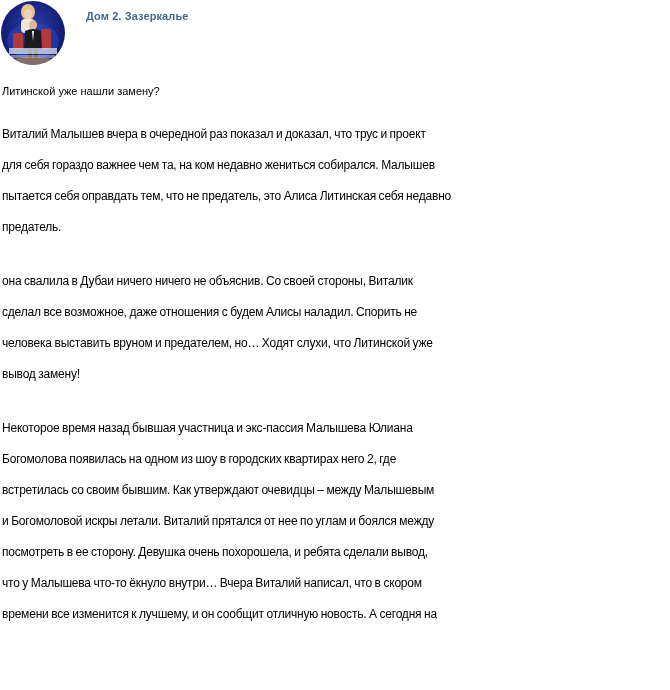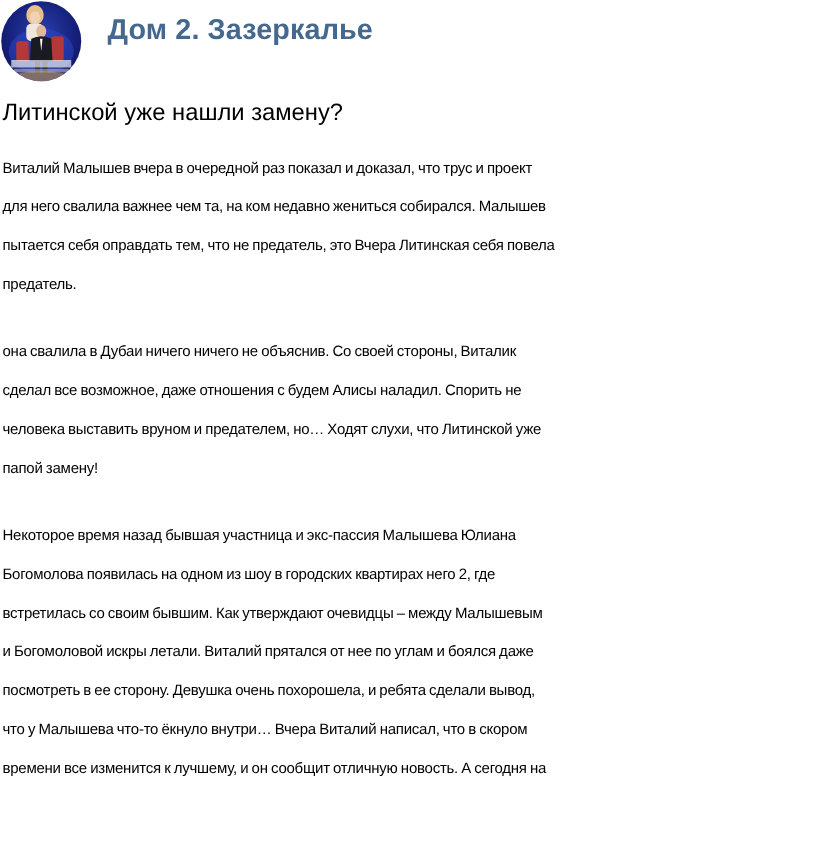--- a/index.html
+++ b/index.html
@@ -30,34 +30,34 @@
     height: 64px;
     border-radius: 50%;
     overflow: hidden;
     background: radial-gradient(circle at 50% 40%, #2b3fb0 0%, #16207a 55%, #0b1150 100%);
   }
   .avatar svg { width: 64px; height: 64px; display: block; }
   .channel-title {
     position: absolute;
     left: 86px;
     top: 10px;
-    font-size: 23px;
+    font-size: 11px;
     font-weight: bold;
     color: #45688e;
     letter-spacing: 0.1px;
     cursor: pointer;
   }
   .content {
     position: absolute;
     left: 2px;
     top: 80px;
     width: 666px;
   }
   .post-title {
-    font-size: 19px;
+    font-size: 11px;
     line-height: 22px;
     margin: 0 0 17px 0;
   }
   .para {
     font-size: 12px;
     line-height: 31px;
     margin: 0 0 23px 0;
     letter-spacing: -0.2px;
     word-spacing: -0.5px;
   }
@@ -93,35 +93,35 @@
     </svg>
   </div>
   <div class="channel-title">Дом 2. Зазеркалье</div>
 </div>
 
 <div class="content">
   <div class="post-title">Литинской уже нашли замену?</div>
 
   <div class="para">
     <span class="line">Виталий Малышев вчера в очередной раз показал и доказал, что трус и проект</span>
-    <span class="line">для него свалила важнее чем та, на ком недавно жениться собирался. Малышев</span>
-    <span class="line">пытается себя оправдать тем, что не предатель, это Вчера Литинская себя повела</span>
+    <span class="line">для себя гораздо важнее чем та, на ком недавно жениться собирался. Малышев</span>
+    <span class="line">пытается себя оправдать тем, что не предатель, это Алиса Литинская себя недавно</span>
     <span class="line">предатель.</span>
   </div>
 
   <div class="para">
     <span class="line">она свалила в Дубаи ничего ничего не объяснив. Со своей стороны, Виталик</span>
     <span class="line">сделал все возможное, даже отношения с будем Алисы наладил. Спорить не</span>
     <span class="line">человека выставить вруном и предателем, но… Ходят слухи, что Литинской уже</span>
-    <span class="line">папой замену!</span>
+    <span class="line">вывод замену!</span>
   </div>
 
   <div class="para">
     <span class="line">Некоторое время назад бывшая участница и экс-пассия Малышева Юлиана</span>
     <span class="line">Богомолова появилась на одном из шоу в городских квартирах него 2, где</span>
     <span class="line">встретилась со своим бывшим. Как утверждают очевидцы – между Малышевым</span>
-    <span class="line">и Богомоловой искры летали. Виталий прятался от нее по углам и боялся даже</span>
+    <span class="line">и Богомоловой искры летали. Виталий прятался от нее по углам и боялся между</span>
     <span class="line">посмотреть в ее сторону. Девушка очень похорошела, и ребята сделали вывод,</span>
     <span class="line">что у Малышева что-то ёкнуло внутри… Вчера Виталий написал, что в скором</span>
     <span class="line">времени все изменится к лучшему, и он сообщит отличную новость. А сегодня на</span>
 
   </div>
 </div>
 
 </body></html>

